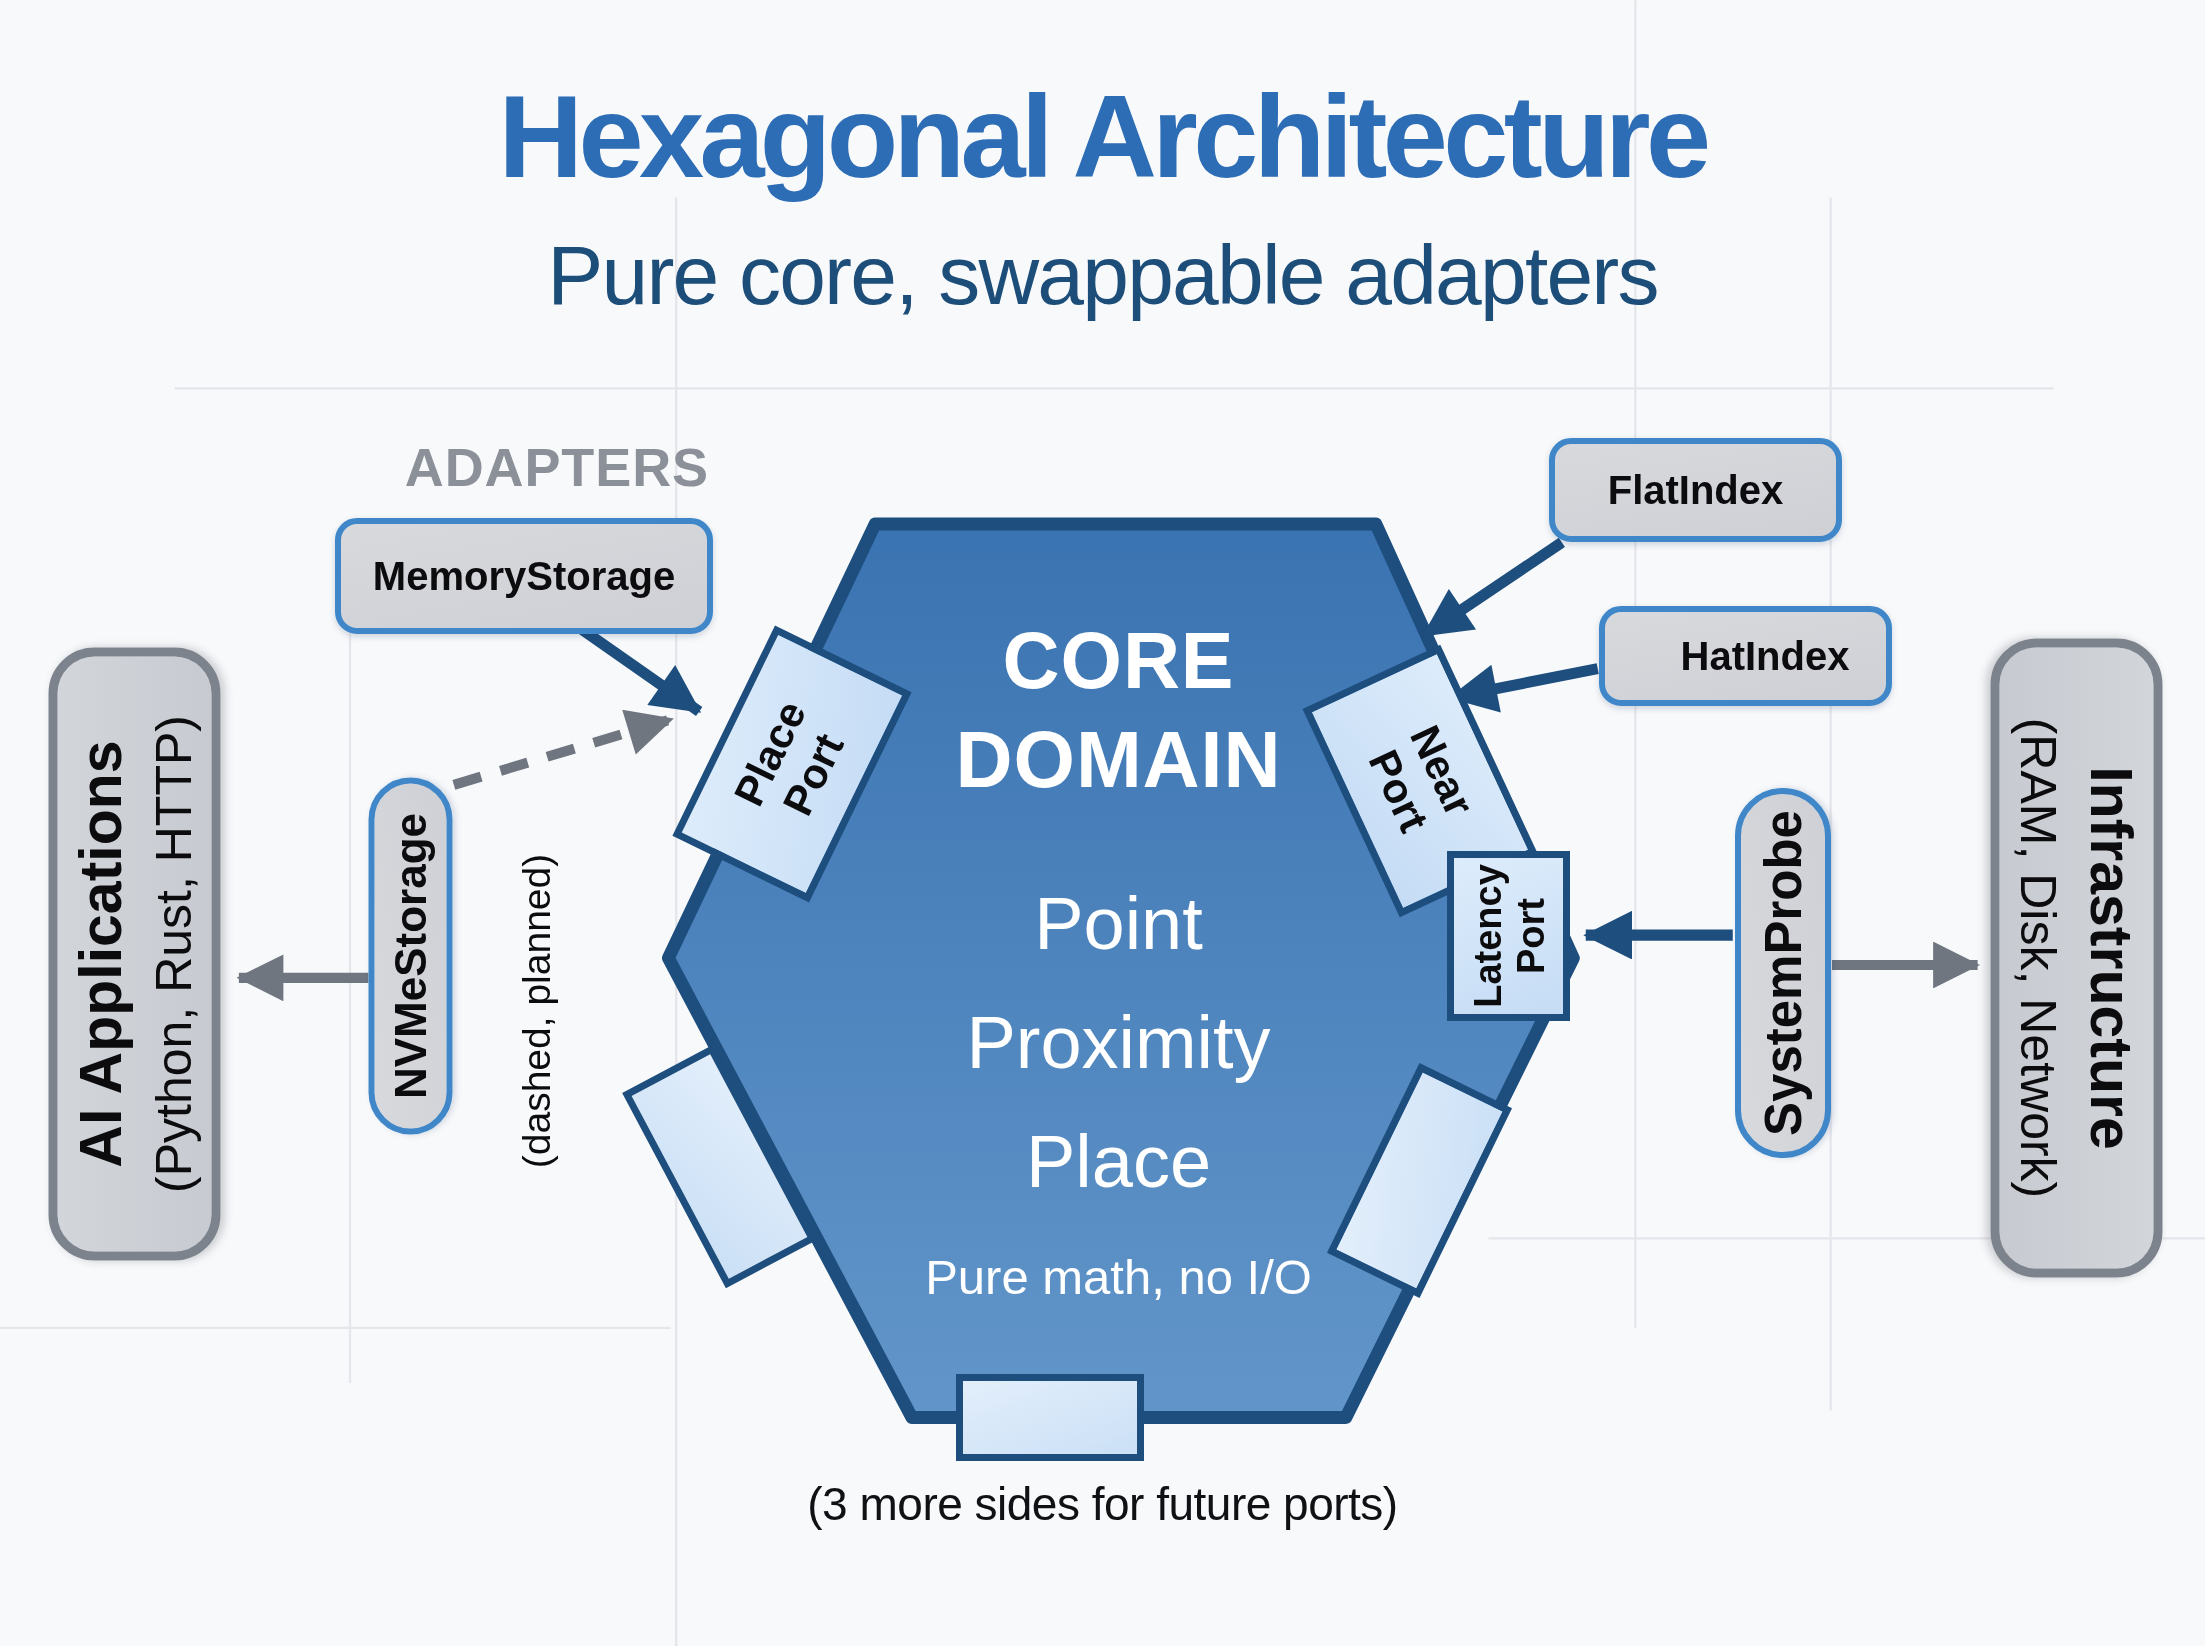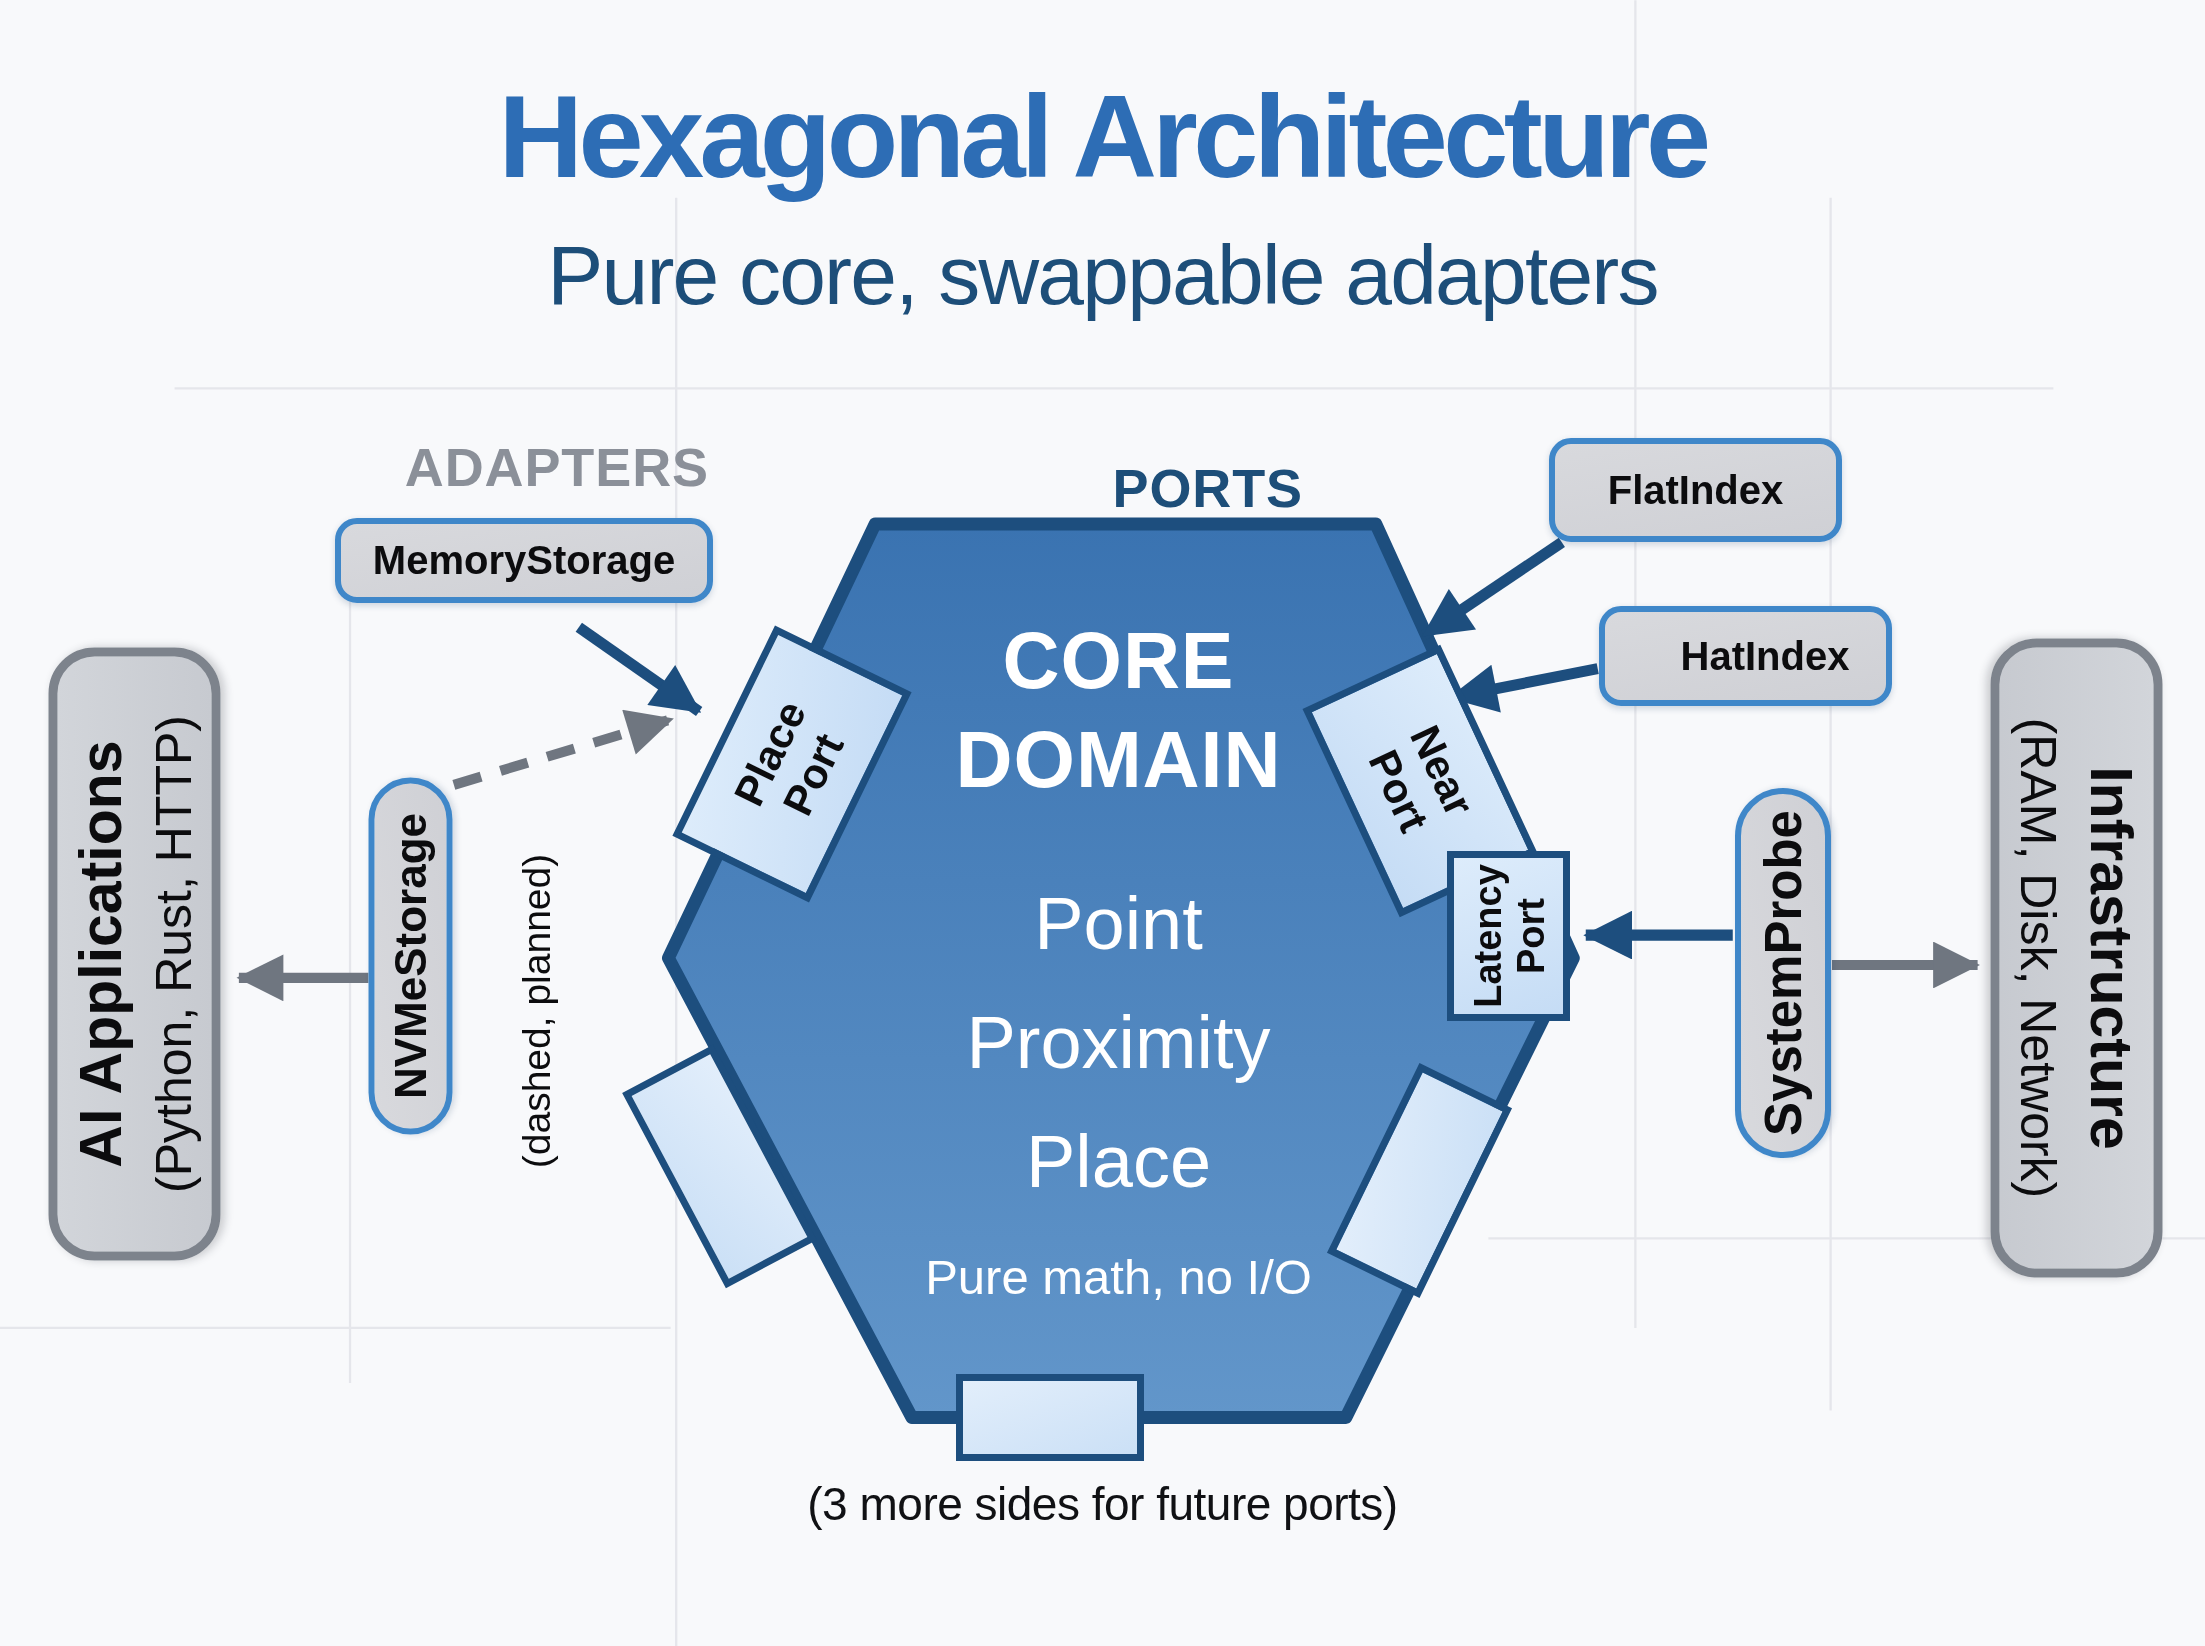--- a/index.html
+++ b/index.html
@@ -114,21 +114,20 @@
       <line x1="3478" y1="1455" x2="3158" y2="1518" stroke="#1d4e7e" stroke-width="24" marker-end="url(#ah-navy)"></line>
       <line x1="3772" y1="2035" x2="3452" y2="2035" stroke="#1d4e7e" stroke-width="24" marker-end="url(#ah-navy)"></line>
       <line x1="3988" y1="2100" x2="4305" y2="2100" stroke="#6f7680" stroke-width="22" marker-end="url(#ah-gray)"></line>
       <line x1="802" y1="2128" x2="520" y2="2128" stroke="#6f7680" stroke-width="22" marker-end="url(#ah-gray)"></line>
     </g>
   </svg>
 
   <div class="abs subtitle">Pure core, swappable adapters</div>
   <div class="abs title">Hexagonal Architecture</div>
   <div class="abs seclabel adapters">ADAPTERS</div>
-  <div class="abs seclabel ports">PORTS</div>
 
   <div class="abs core-text">
     <div class="cd">CORE</div>
     <div class="cd">DOMAIN</div>
     <div class="cap-wrap">
       <div class="cap">Point</div>
       <div class="cap">Proximity</div>
       <div class="cap">Place</div>
     </div>
     <div class="note">Pure math, no I/O</div>
@@ -148,21 +147,21 @@
     <div class="rot-inner" style="width:170px;height:123px;transform:translate(-50%,-50%) rotate(-90deg);">
       <div class="pl" style="font-size:38px;line-height:43px;">Latency</div>
       <div class="pl" style="font-size:38px;line-height:43px;">Port</div>
     </div>
   </div>
 
   <div class="abs port small" style="left:609px;top:1115px;width:221px;height:103px;transform:rotate(62deg);"></div>
   <div class="abs port small" style="left:1314px;top:1129px;width:211px;height:103px;transform:rotate(-64deg);"></div>
   <div class="abs port small" style="left:956px;top:1374px;width:188px;height:87px;"></div>
 
-  <div class="abs box-adapter" style="left:335px;top:518px;width:378px;height:85px;">
+  <div class="abs box-adapter" style="left:335px;top:518px;width:378px;height:116px;">
     <span class="lbl">MemoryStorage</span>
   </div>
 
   <div class="abs box-adapter" style="left:1549px;top:438px;width:293px;height:104px;">
     <span class="lbl">FlatIndex</span>
   </div>
 
   <div class="abs box-adapter" style="left:1599px;top:606px;width:293px;height:100px;padding-left:39px;">
     <span class="lbl">HatIndex</span>
   </div>

